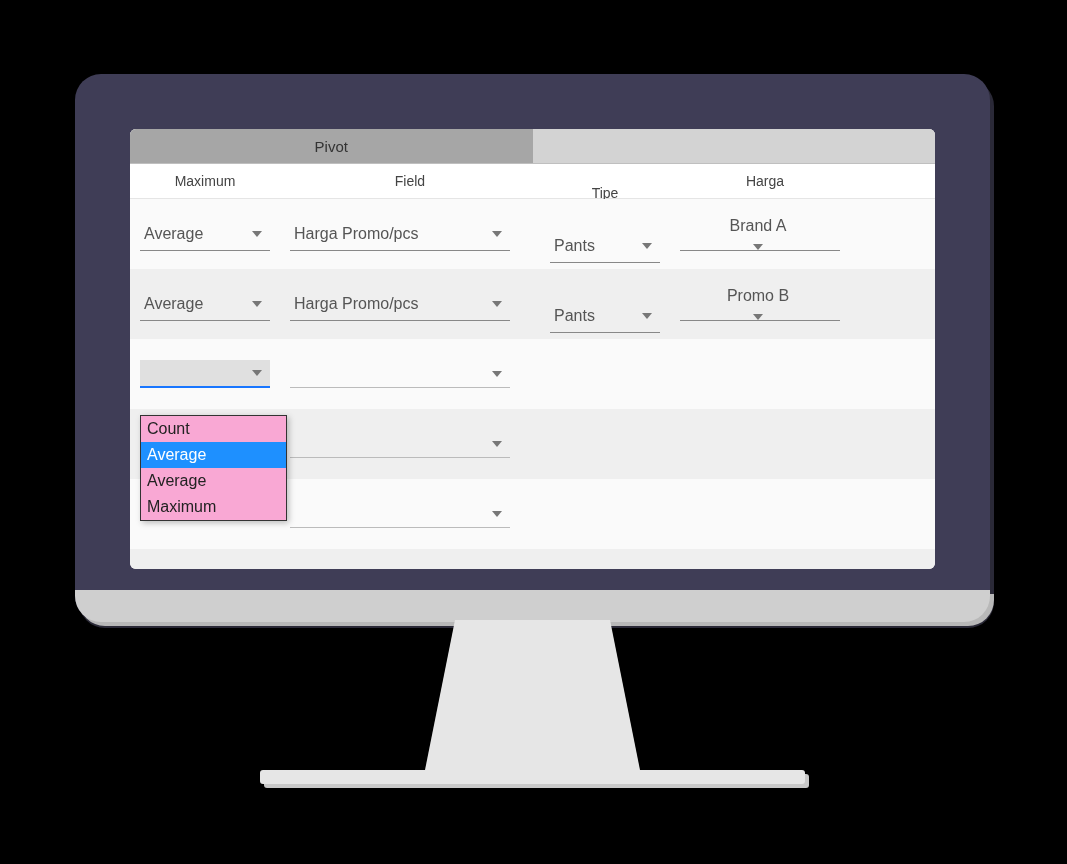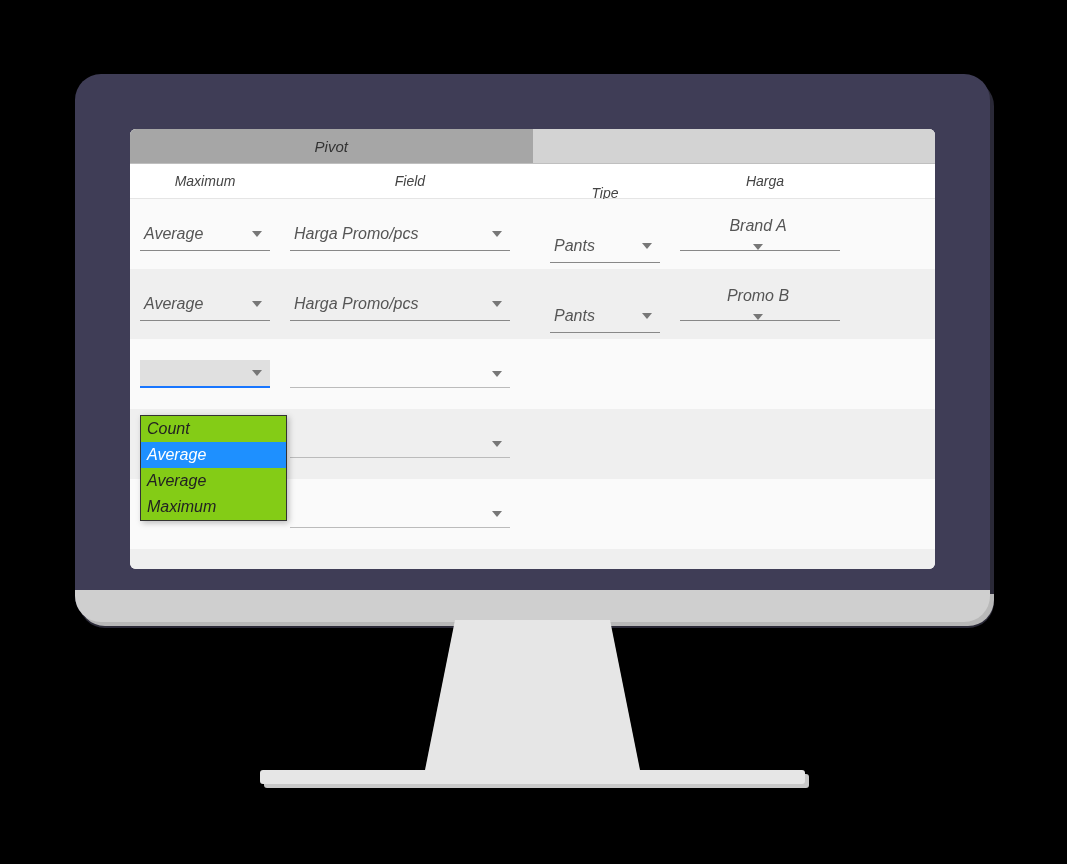--- a/index.html
+++ b/index.html
@@ -29,21 +29,20 @@
   .screen {
     position: absolute;
     left: 55px;
     top: 55px;
     width: 805px;
     height: 440px;
     background: #fff;
     border-radius: 6px;
     overflow: hidden;
     box-shadow: 0 0 0 1px rgba(0,0,0,0.05) inset;
-    font-style: italic;
   }
   .neck {
     position: absolute;
     left: 455px;
     top: 620px;
     width: 155px;
     height: 150px;
     background: #e6e6e6;
   }
   .neck::after {
@@ -176,21 +175,21 @@
   .dd-field { width:220px; }
   .dd-tipe  { width:110px; }
   .dd-brand { width:160px;flex-direction:column; }
 
   
   .popup {
     position:absolute;
     left:10px;
     top:216px;
     width:145px;
-    background:#84cc16;
+    background:#f9a8d4;
     border:1px solid #333;
     box-shadow:2px 2px 6px rgba(0,0,0,0.25);
     z-index:50;
   }
   .popup .opt {
     height:26px;
     display:flex;
     align-items:center;
     padding-left:6px;
     font-size:16px;

